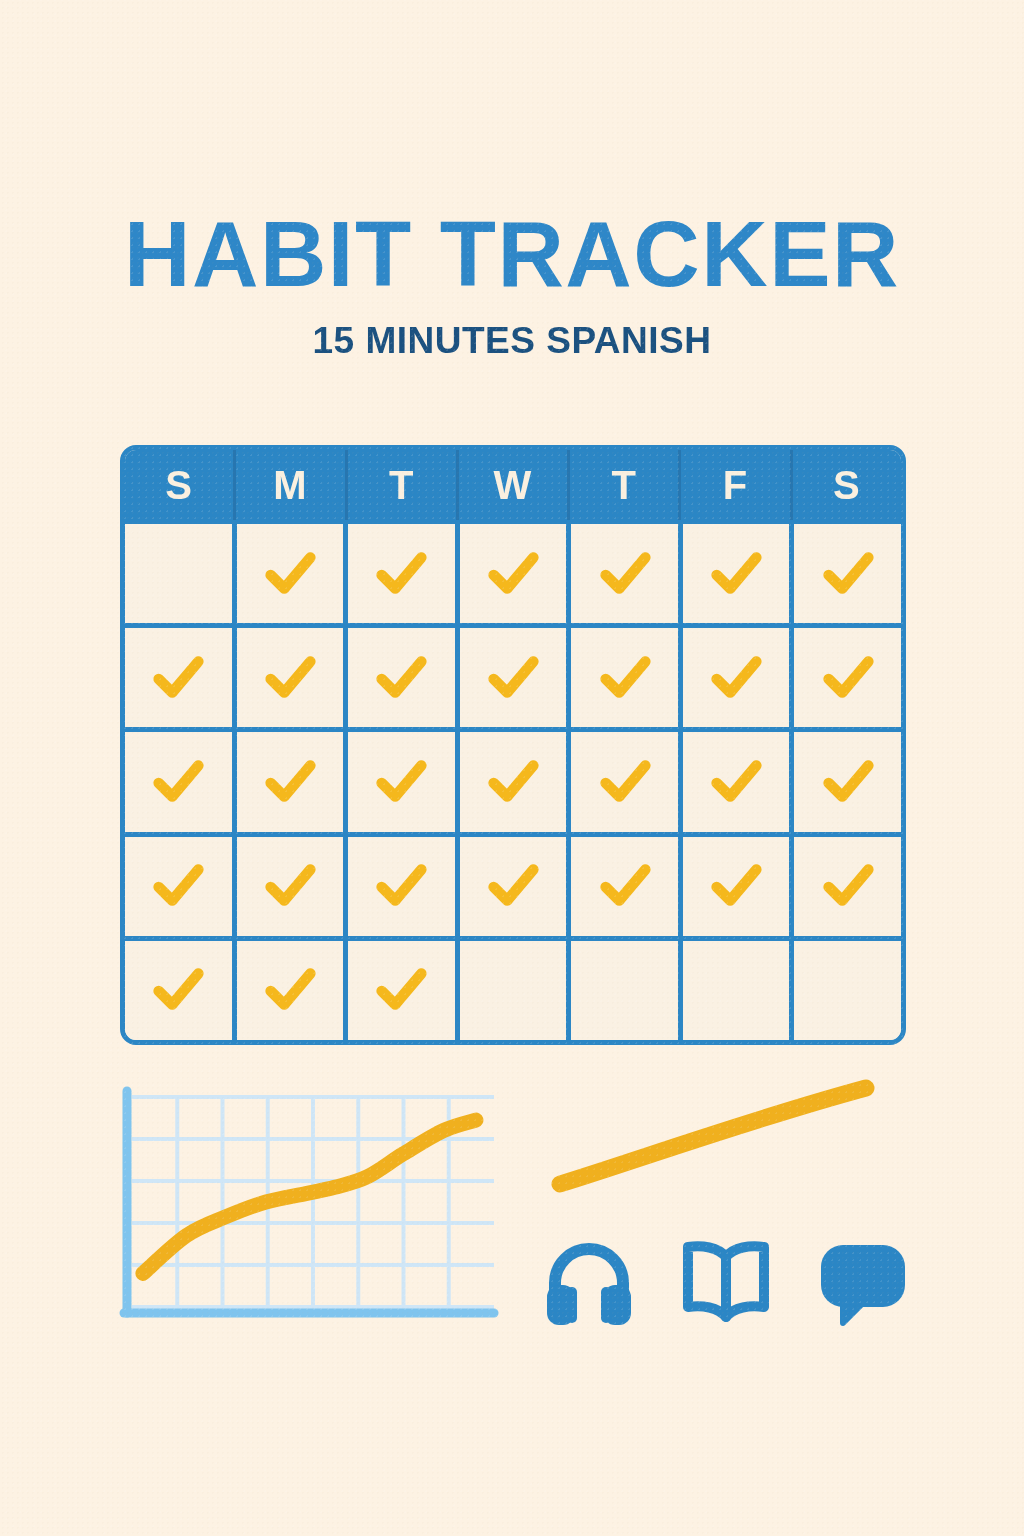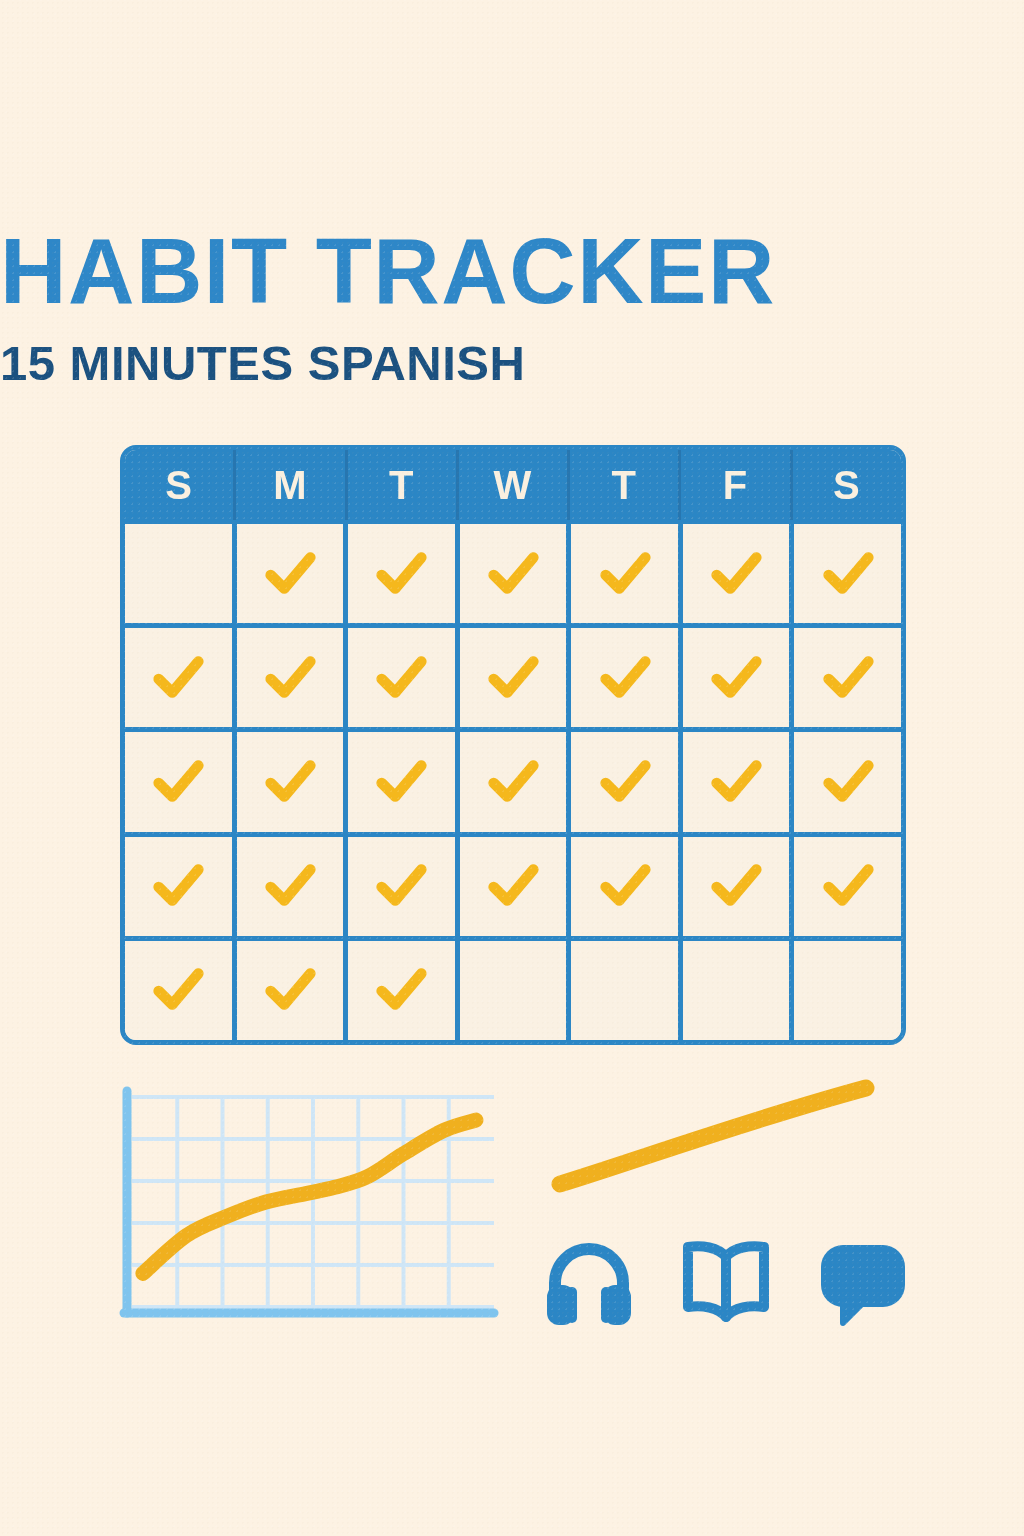--- a/index.html
+++ b/index.html
@@ -32,34 +32,35 @@
   .poster {
     position: absolute;
     inset: 0;
   }
 
   
   .title-block {
     position: absolute;
     left: 0;
     right: 0;
-    top: 225px;
+    top: 208px;
+    text-align: center;
   }
   .main-title {
     font-size: 92px;
     line-height: 1;
     font-weight: 700;
     letter-spacing: 1.5px;
     color: #2e87c8;
     font-family: "Liberation Sans Narrow", "Liberation Sans", sans-serif;
     transform: scaleX(1.0);
   }
   .sub-title {
     margin-top: 22px;
-    font-size: 49px;
+    font-size: 37px;
     line-height: 1;
     font-weight: 700;
     letter-spacing: 0.5px;
     color: #1b5180;
     font-family: "Liberation Sans Narrow", "Liberation Sans", sans-serif;
   }
 
   
   .tracker {
     position: absolute;

